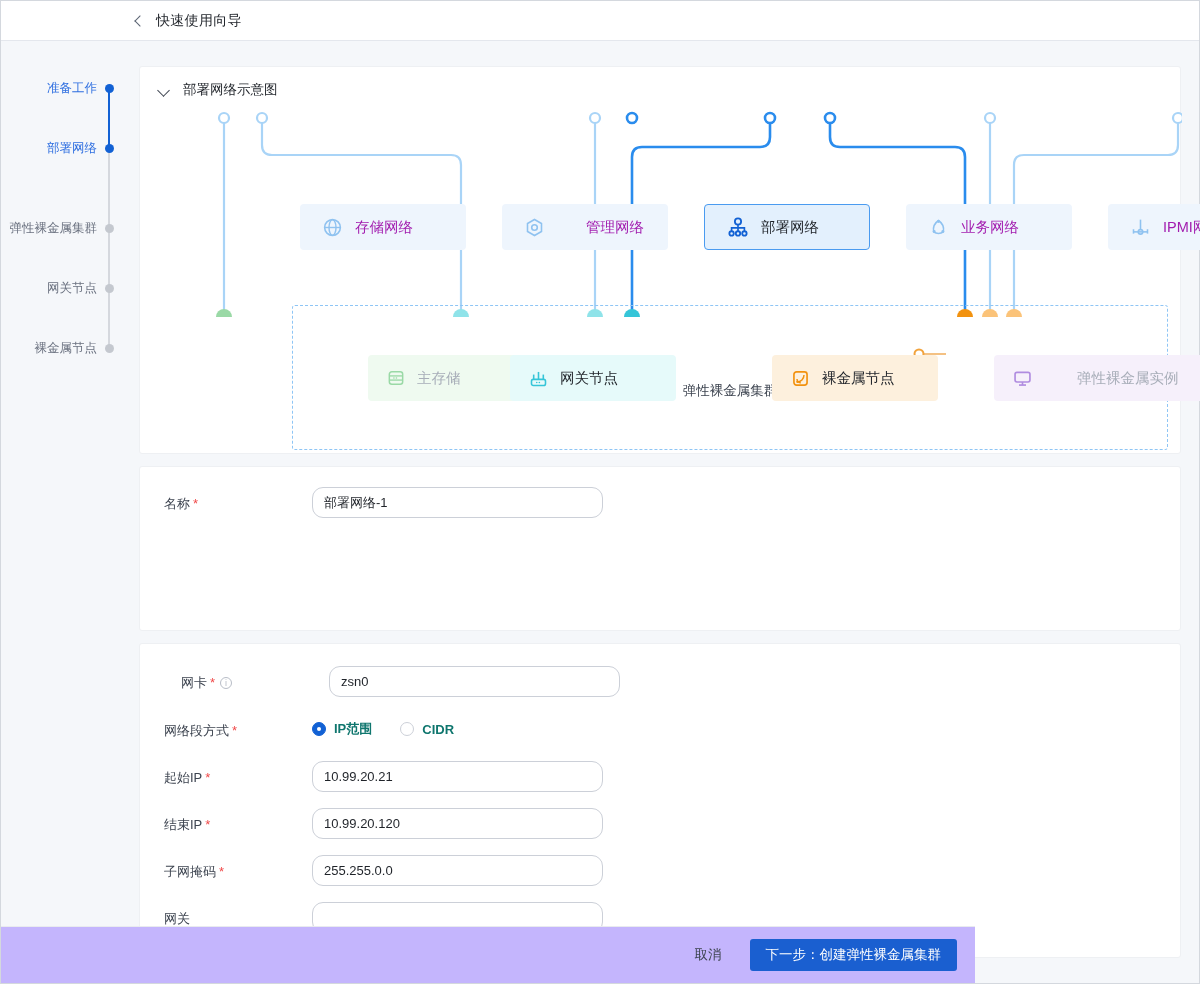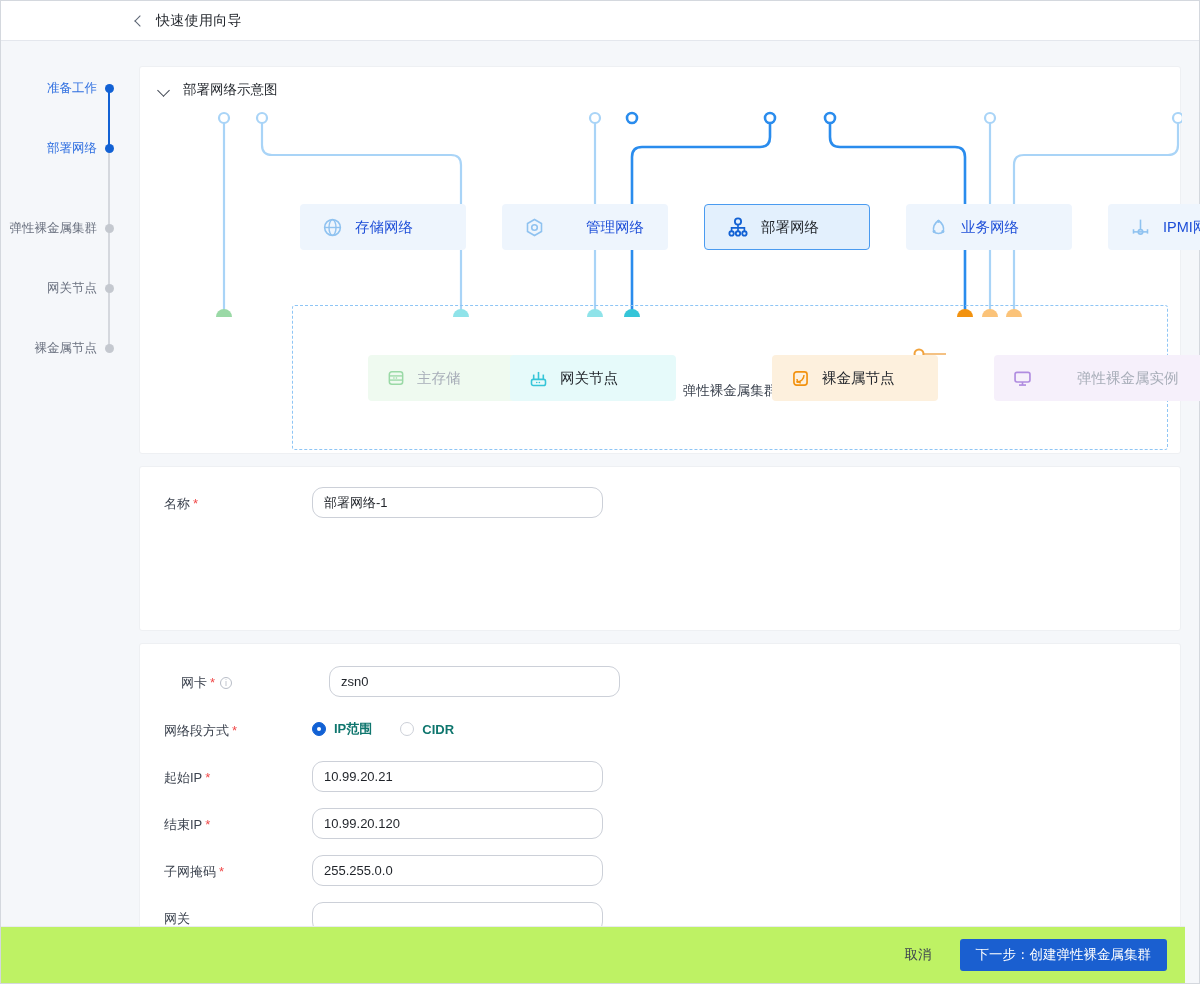--- a/index.html
+++ b/index.html
@@ -146,21 +146,21 @@
     border-radius: 4px;
     display: flex;
     align-items: center;
     padding-left: 22px;
     background: #eef5fd;
     cursor: pointer;
     pointer-events: auto;
   }
   .netcard .nc-label {
     font-size: 14.5px;
-    color: #1d4ed8;
+    color: #a21caf;
     margin-left: 12px;
   }
   .netcard.selected {
     background: #e3f0fd;
     border: 1px solid #4a9bf0;
   }
   .netcard.selected .nc-label { color: #1f2329; }
 
   .zonebox {
     position: absolute;
@@ -280,22 +280,22 @@
     width: 4px; height: 4px;
     border-radius: 50%;
     background: #fff;
   }
   .rlabel { font-size: 13px; color: #0f766e; margin-left: 8px; font-weight: bold; }
 
   
   .footer {
     position: absolute;
     left: 0; top: 925px;
-    width: 1184px; height: 57px;
-    background: #bef264;
+    width: 974px; height: 57px;
+    background: #c4b5fd;
     border-top: 1px solid #e9ebef;
     display: flex;
     align-items: center;
     justify-content: flex-end;
     padding-right: 18px;
   }
   .btn-cancel {
     font-size: 13.5px;
     color: #3d4450;
     background: none;

